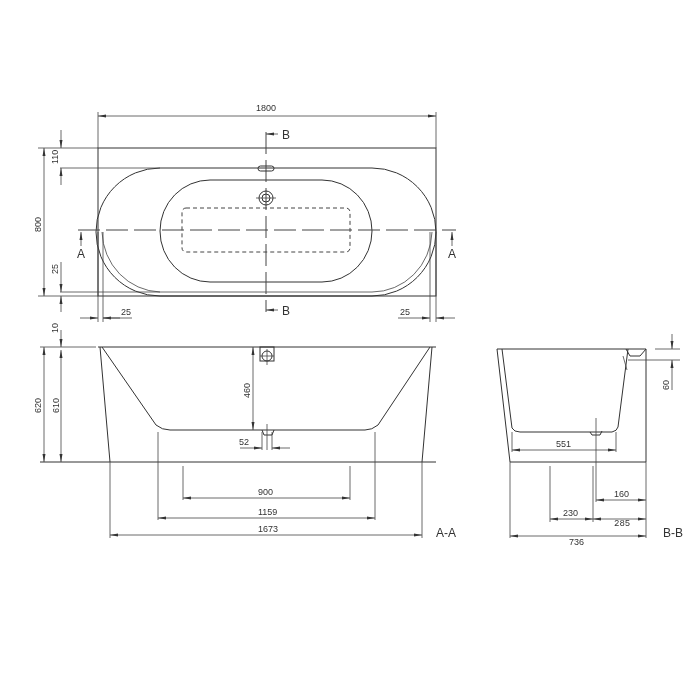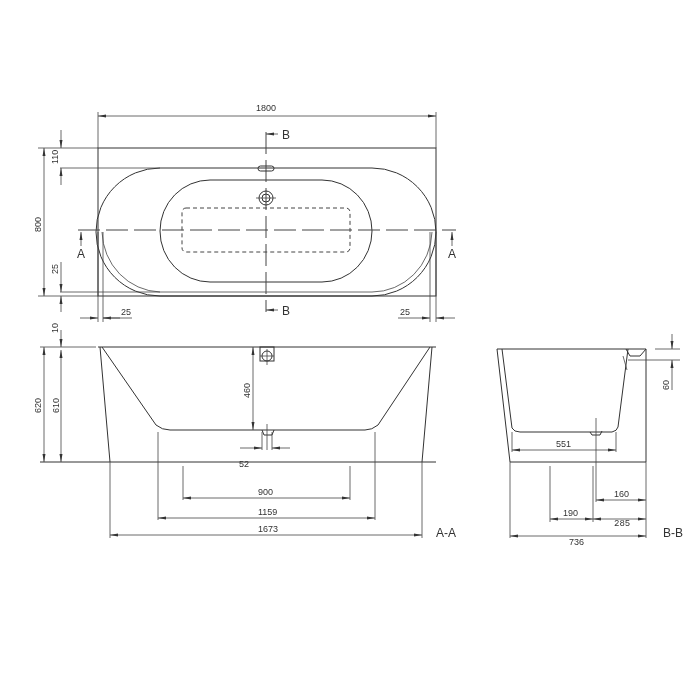--- a/index.html
+++ b/index.html
@@ -170,26 +170,26 @@
 <span class="lbl" style="left:400px;top:308px;">25</span>
 <span class="lbl big" style="left:282px;top:129px;">B</span>
 <span class="lbl big" style="left:282px;top:305px;">B</span>
 <span class="lbl big" style="left:77px;top:248px;">A</span>
 <span class="lbl big" style="left:448px;top:248px;">A</span>
 
 <span class="lbl rot" style="left:51px;top:333px;">10</span>
 <span class="lbl rot" style="left:34px;top:413px;">620</span>
 <span class="lbl rot" style="left:52px;top:413px;">610</span>
 <span class="lbl rot" style="left:243px;top:398px;">460</span>
-<span class="lbl" style="left:239px;top:438px;margin-top:22px;">52</span>
+<span class="lbl" style="left:239px;top:438px;">52</span>
 <span class="lbl" style="left:258px;top:488px;">900</span>
 <span class="lbl" style="left:258px;top:508px;text-align:center;">1159</span>
 <span class="lbl" style="left:258px;top:525px;">1673</span>
 <span class="lbl big" style="left:436px;top:527px;">A-A</span>
 
 <span class="lbl rot" style="left:662px;top:390px;">60</span>
 <span class="lbl" style="left:556px;top:440px;">551</span>
 <span class="lbl" style="left:614px;top:490px;">160</span>
-<span class="lbl" style="left:563px;top:509px;">190</span>
+<span class="lbl" style="left:563px;top:509px;">230</span>
 <span class="lbl" style="left:614px;top:520px;font-family:Liberation Mono, monospace;">285</span>
 <span class="lbl" style="left:569px;top:538px;">736</span>
 <span class="lbl big" style="left:663px;top:527px;">B-B</span>
 </div>
 
 </body></html>

